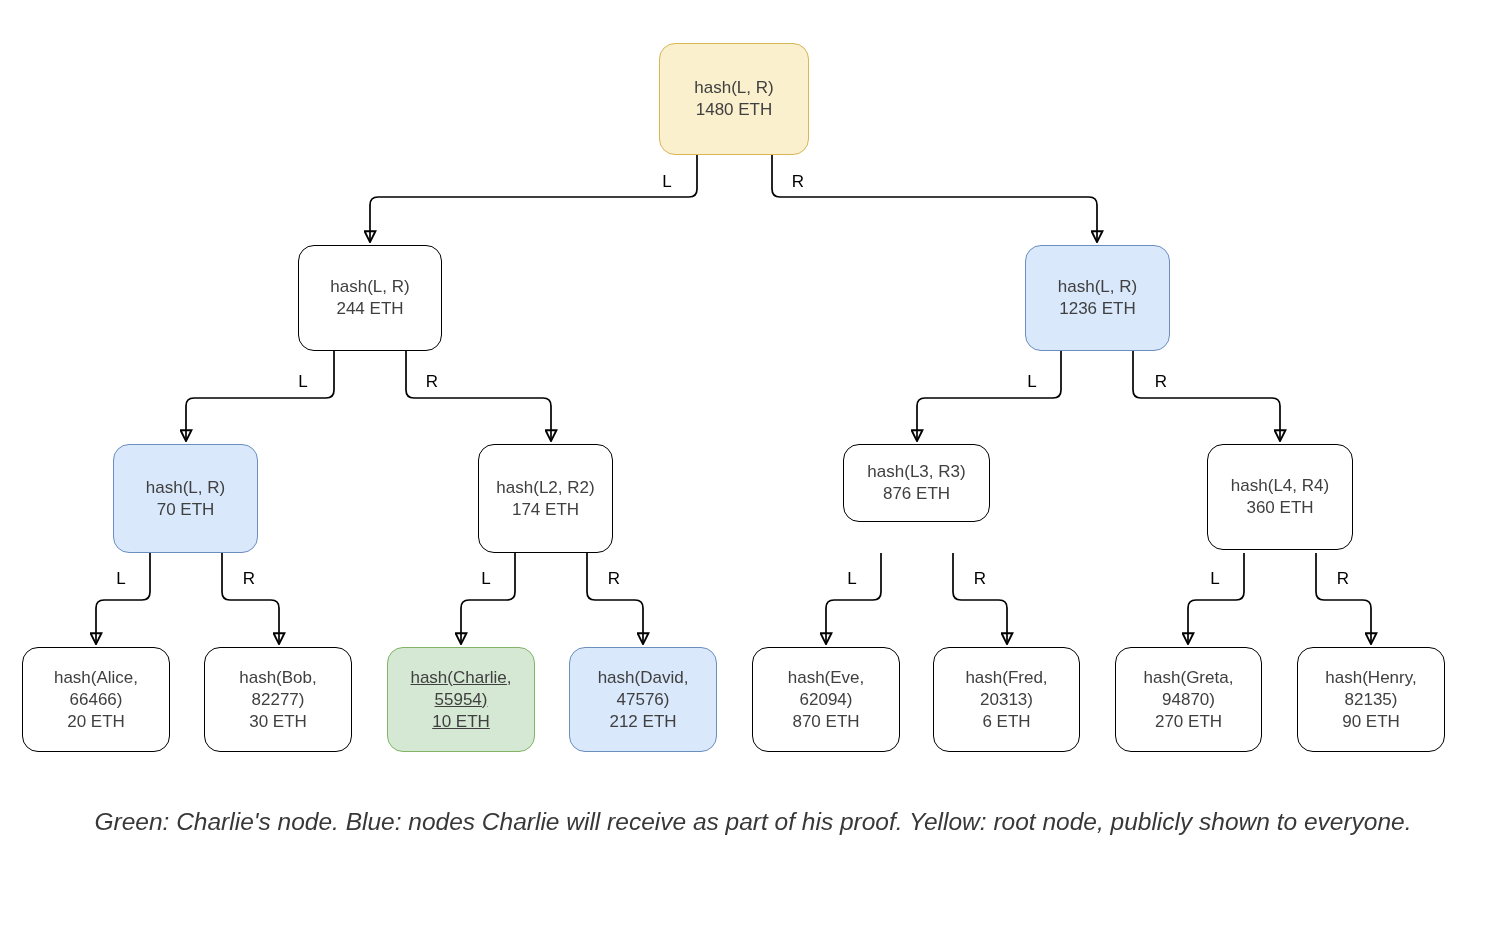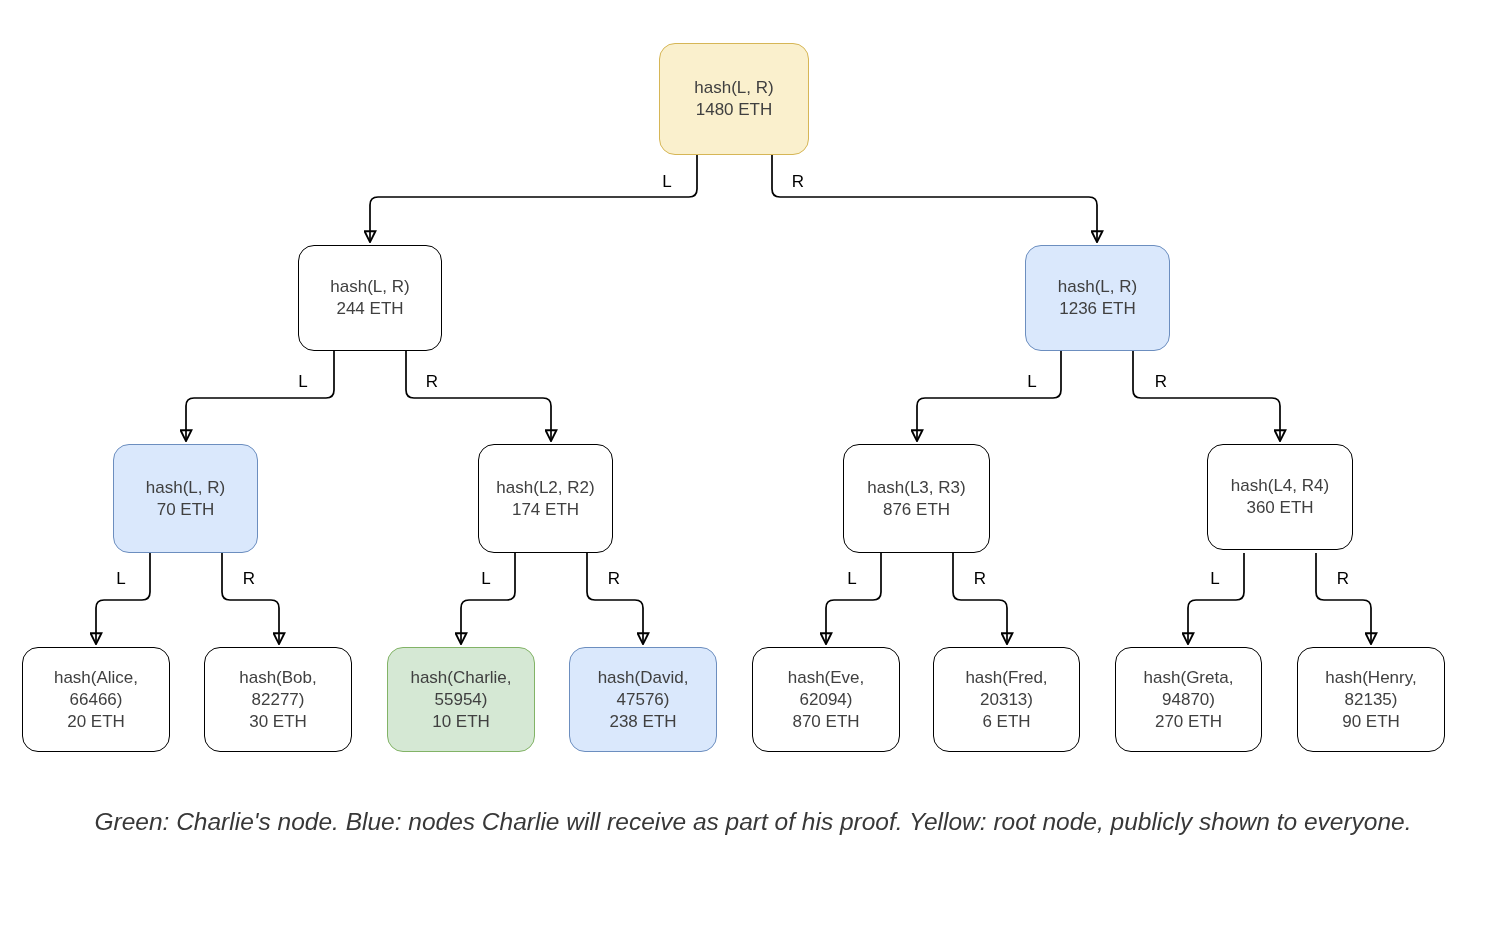--- a/index.html
+++ b/index.html
@@ -31,21 +31,21 @@
     flex-direction: column;
     align-items: center;
     justify-content: center;
     text-align: center;
     font-size: 17px;
     line-height: 22px;
     color: #404040;
   }
   .node.yellow { background: #faf0cd; border-color: #d6b656; }
   .node.blue   { background: #dae8fc; border-color: #6c8ebf; }
-  .node.green  { background: #d5e8d4; border-color: #82b366; }
+  .node.green  { background: #d5e8d4; border-color: #82b366; text-decoration: underline; }
   .node .node-hash, .node .node-amount { display: block; }
   .node.leaf .node-hash { max-width: 118px; }
   .edge-label {
     position: absolute;
     transform: translate(-50%, -50%);
     font-size: 17px;
     color: #000000;
     background: #ffffff;
     padding: 0 2px;
     line-height: 19px;
@@ -124,21 +124,21 @@
   <div class="node blue" style="left:113px;top:444px;width:145px;height:109px">
     <span class="node-hash">hash(L, R)</span>
     <span class="node-amount">70 ETH</span>
   </div>
 
   <div class="node" style="left:478px;top:444px;width:135px;height:109px">
     <span class="node-hash">hash(L2, R2)</span>
     <span class="node-amount">174 ETH</span>
   </div>
 
-  <div class="node" style="left:843px;top:444px;width:147px;height:109px">
+  <div class="node" style="left:843px;top:444px;width:147px;height:78px">
     <span class="node-hash">hash(L3, R3)</span>
     <span class="node-amount">876 ETH</span>
   </div>
 
   <div class="node" style="left:1207px;top:444px;width:146px;height:106px">
     <span class="node-hash">hash(L4, R4)</span>
     <span class="node-amount">360 ETH</span>
   </div>
 
   <div class="node leaf" style="left:22px;top:647px;width:148px;height:105px">
@@ -151,21 +151,21 @@
     <span class="node-amount">30 ETH</span>
   </div>
 
   <div class="node leaf green" style="left:387px;top:647px;width:148px;height:105px">
     <span class="node-hash">hash(Charlie, 55954)</span>
     <span class="node-amount">10 ETH</span>
   </div>
 
   <div class="node leaf blue" style="left:569px;top:647px;width:148px;height:105px">
     <span class="node-hash">hash(David, 47576)</span>
-    <span class="node-amount">238 ETH</span>
+    <span class="node-amount">212 ETH</span>
   </div>
 
   <div class="node leaf" style="left:752px;top:647px;width:148px;height:105px">
     <span class="node-hash">hash(Eve, 62094)</span>
     <span class="node-amount">870 ETH</span>
   </div>
 
   <div class="node leaf" style="left:933px;top:647px;width:147px;height:105px">
     <span class="node-hash">hash(Fred, 20313)</span>
     <span class="node-amount">6 ETH</span>

